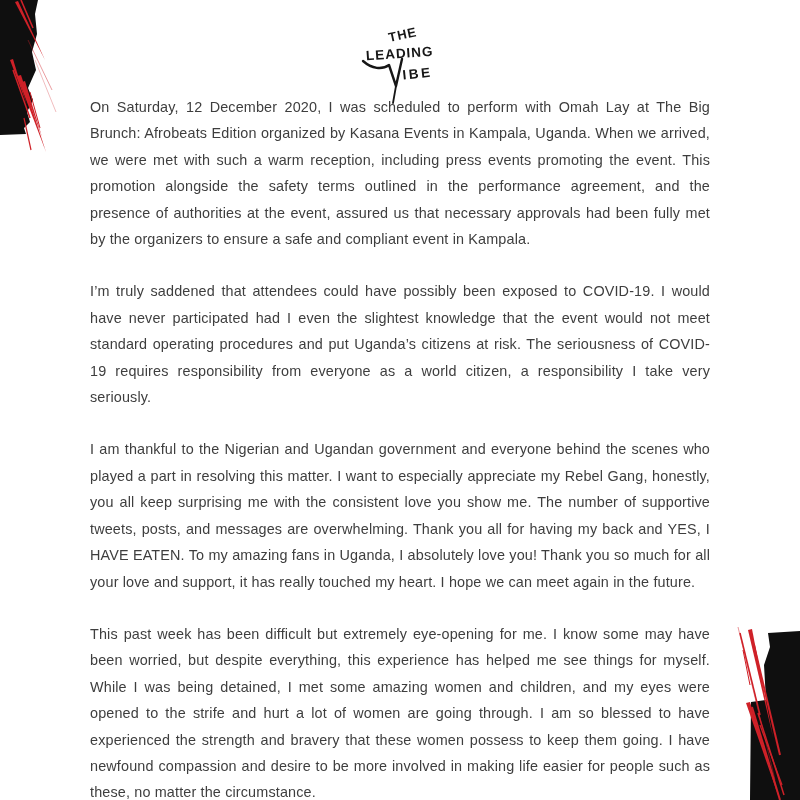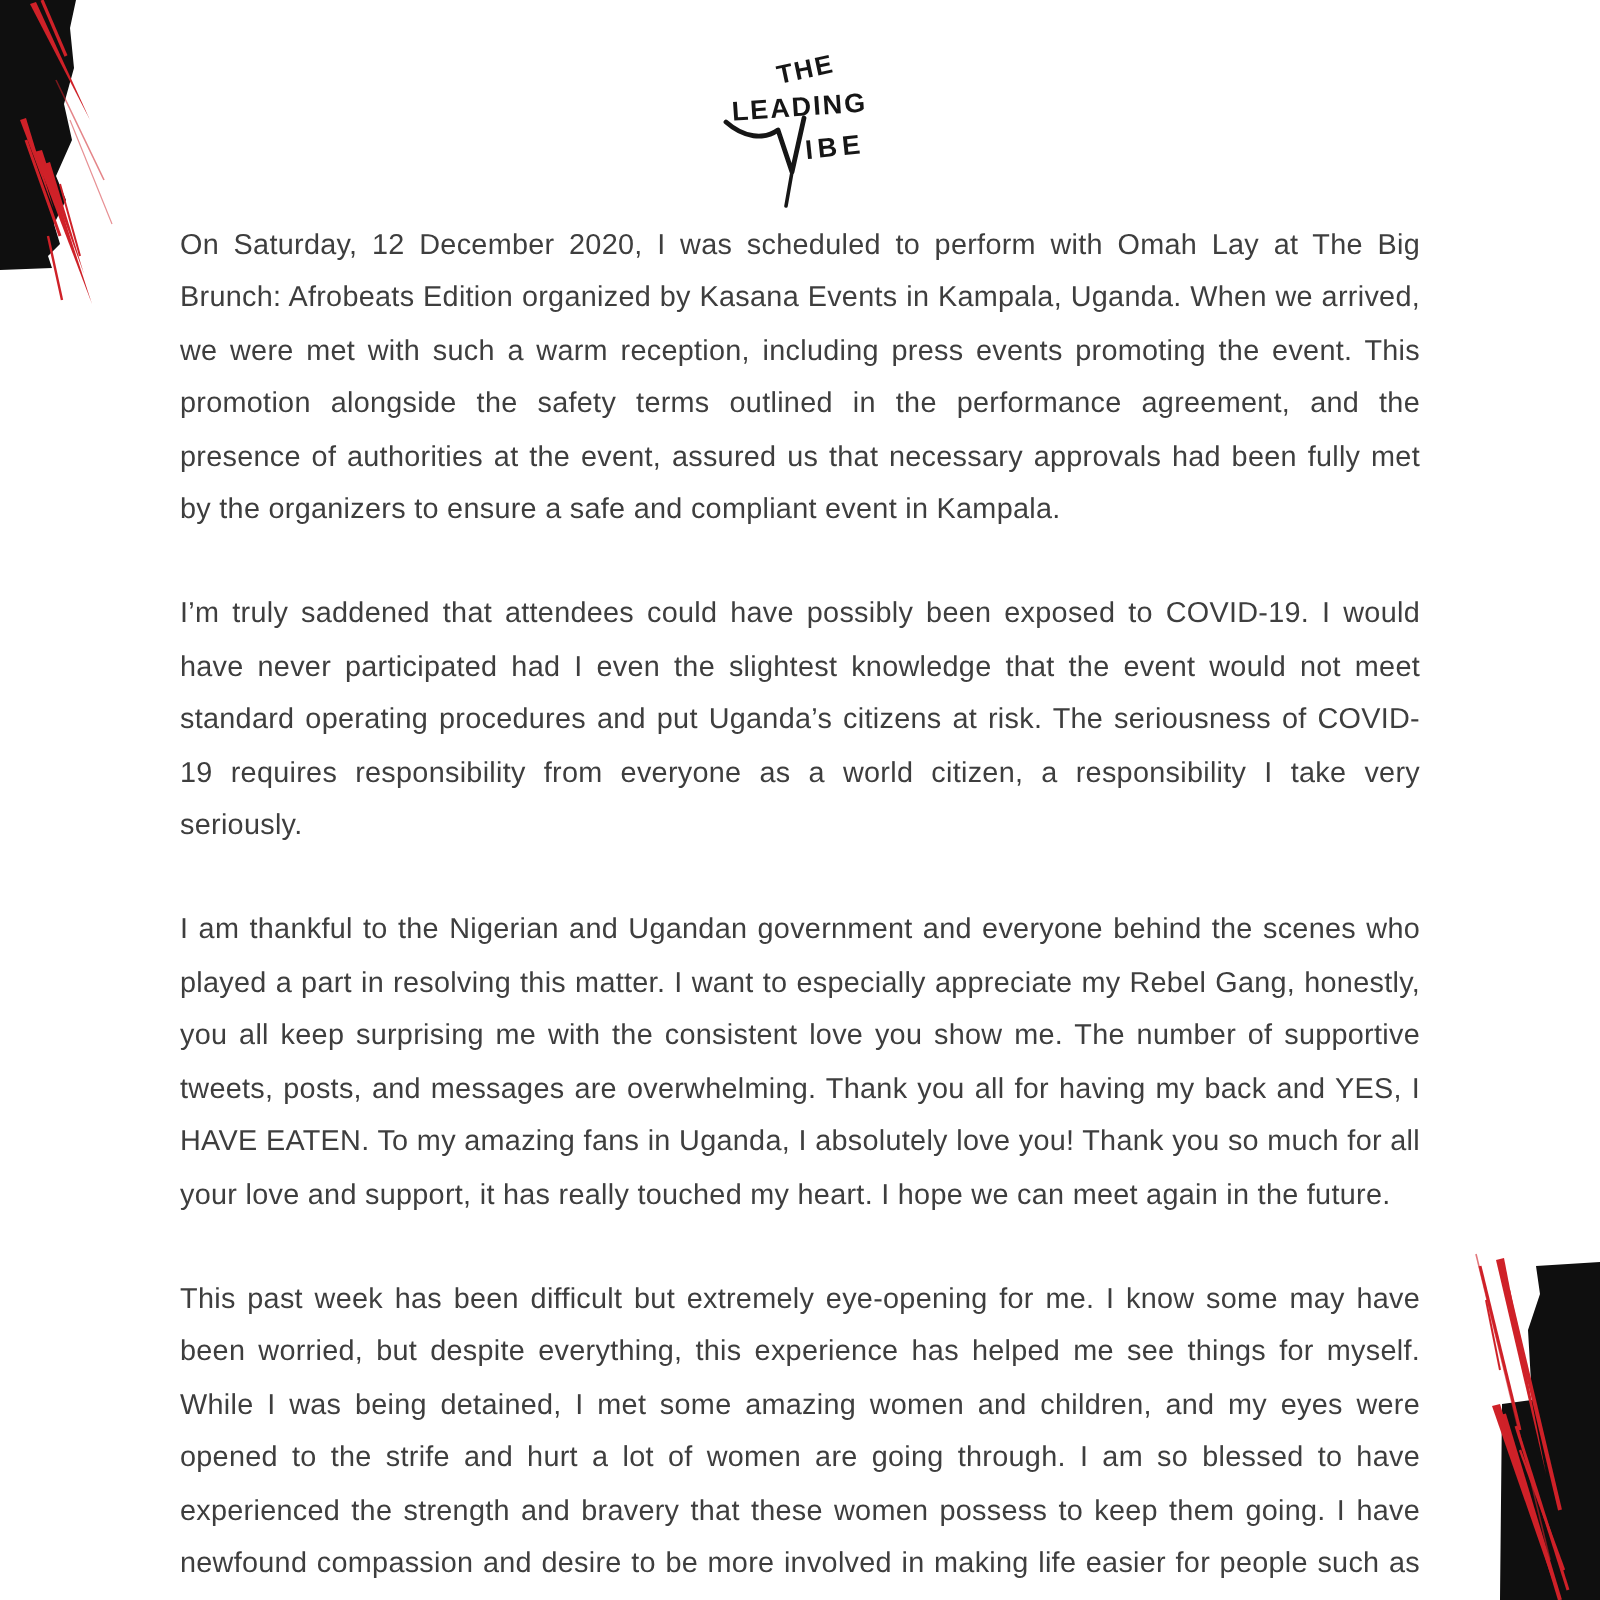--- a/index.html
+++ b/index.html
@@ -34,21 +34,21 @@
     position: absolute;
     left: 90px;
     top: 94px;
     width: 620px;
     color: #3e3e3e;
     font-size: 14.4px;
     line-height: 26.4px;
     letter-spacing: 0.15px;
   }
   .letter p {
-    margin: 16px 0 26px 0;
+    margin: 0 0 26px 0;
     text-align: justify;
     text-justify: inter-word;
   }
 </style>
 </head>
 <body>
 
 <div class="page">
 
   <svg class="corner-svg corner-top-left" width="140" height="210" viewBox="0 0 140 210" aria-hidden="true">

